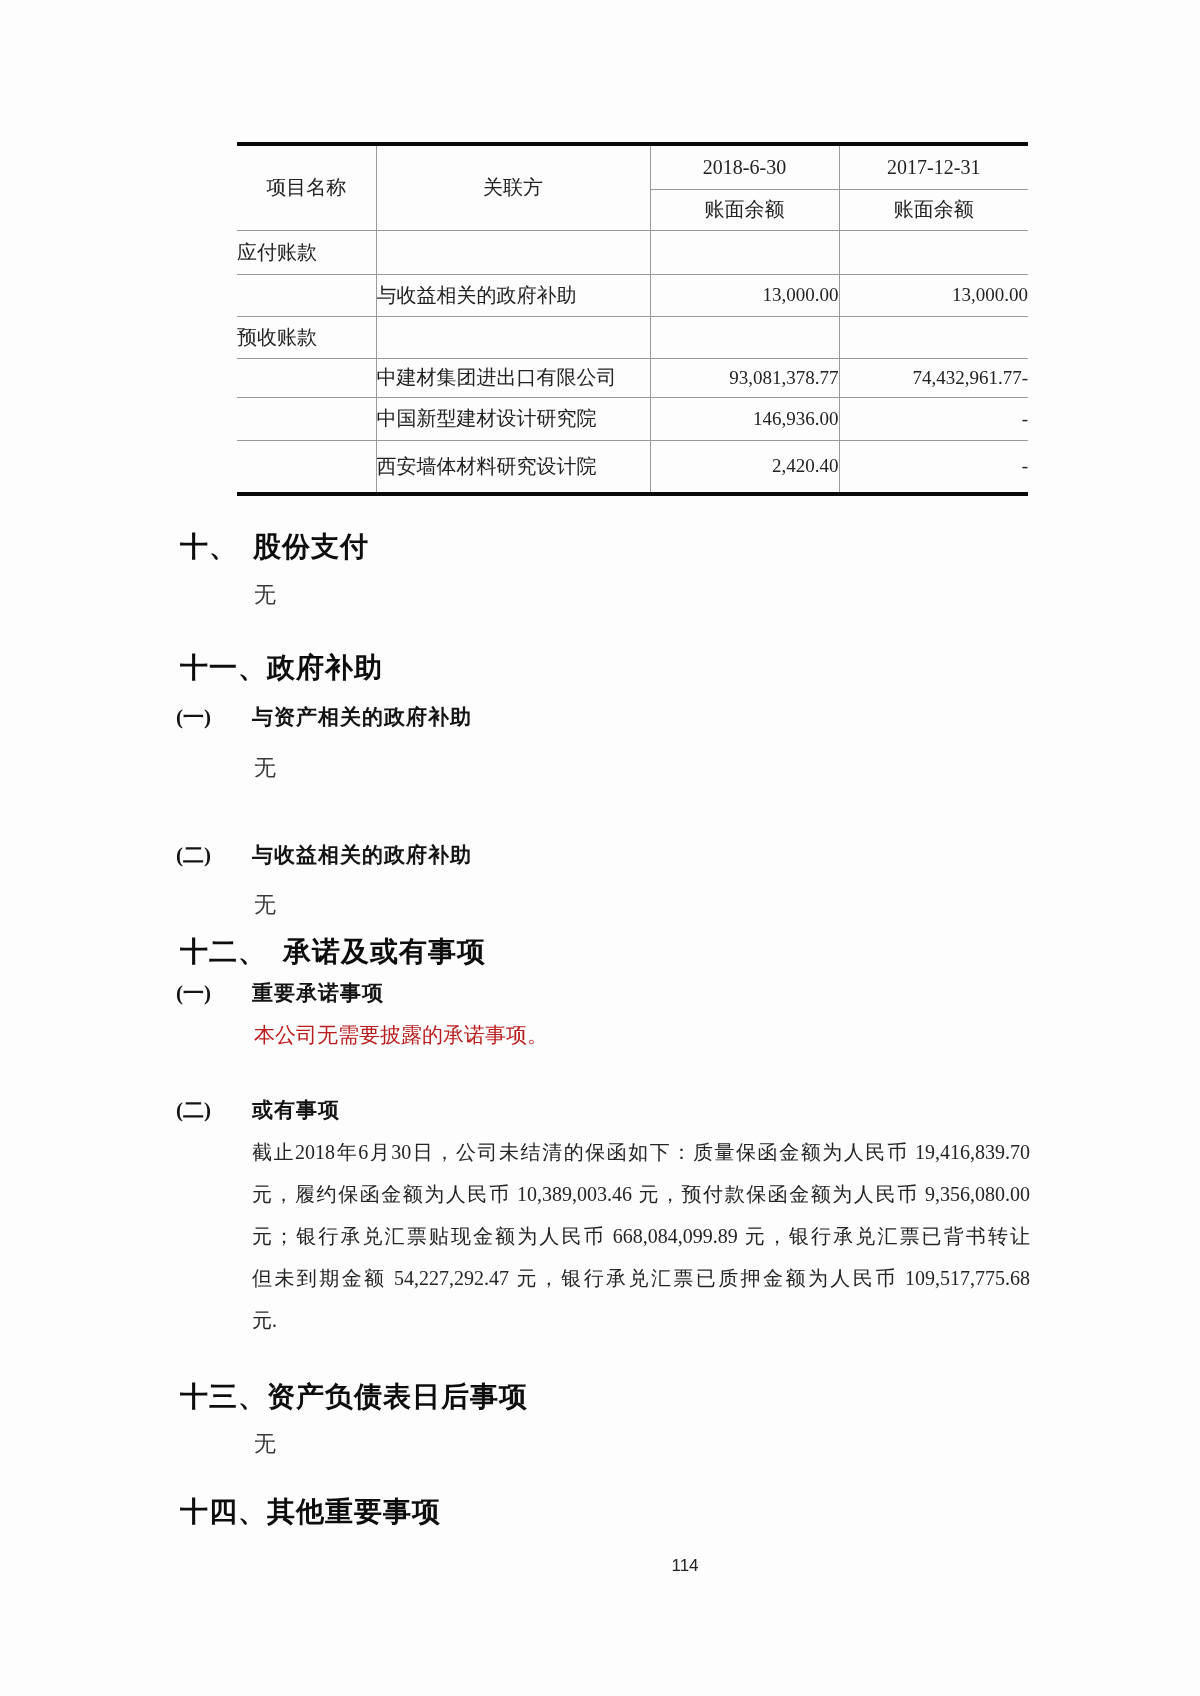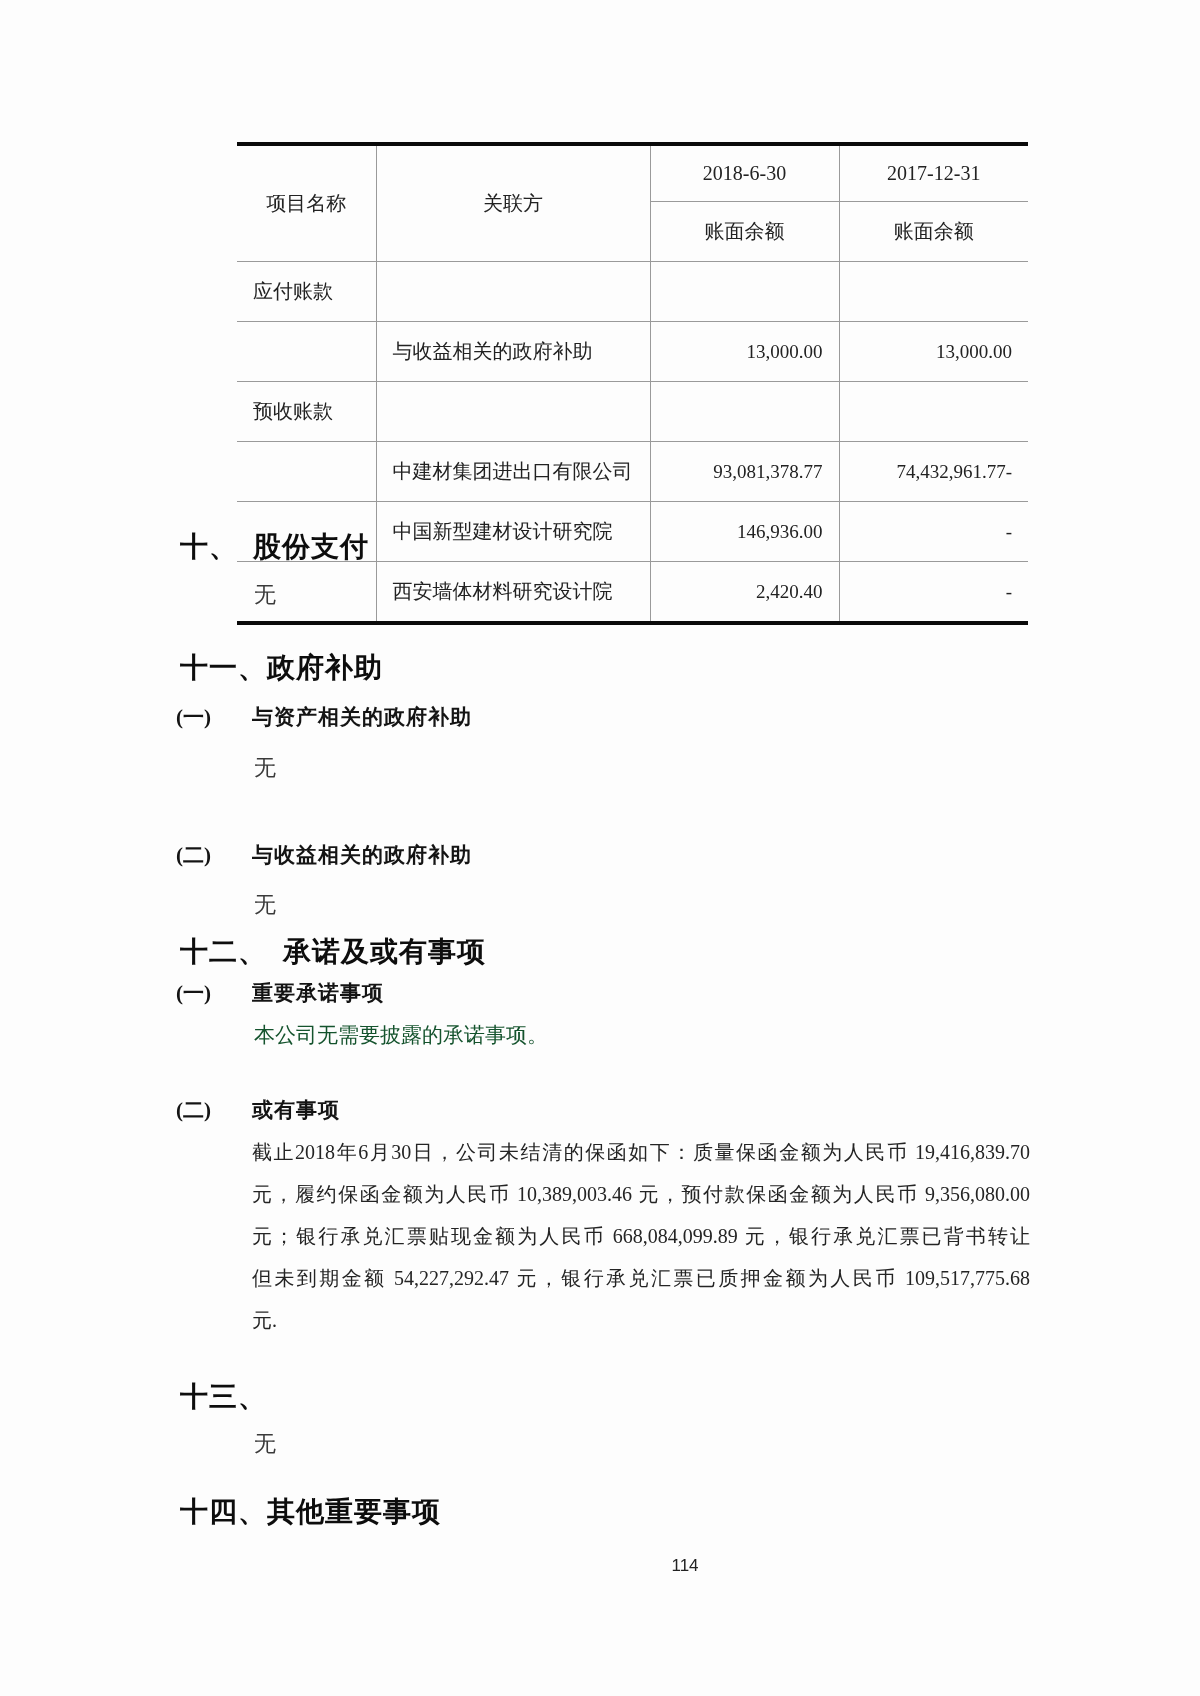--- a/index.html
+++ b/index.html
@@ -18,21 +18,21 @@
     position:absolute;left:237px;top:142px;width:791px;
     border-top:4px solid #0a0a0a;
     border-bottom:4px solid #0a0a0a;
   }
   table.rpt{
     border-collapse:collapse;table-layout:fixed;width:100%;
     font-size:20px;color:#222;
   }
   table.rpt th,table.rpt td{
     font-weight:normal;vertical-align:middle;
-    padding:16px;overflow:hidden;white-space:nowrap;
+    padding:0;overflow:hidden;white-space:nowrap;
     box-sizing:border-box;
   }
   .bR{border-right:1px solid #9a9a9a;}
   .hdr-split{border-bottom:1px solid #9a9a9a;}
   thead th{text-align:center;}
   thead tr.h1 th{height:43px;}
   thead tr.h2 th{height:41px;}
   thead th.span2{border-bottom:1px solid #9a9a9a;}
   thead tr.h2 th{border-bottom:1px solid #9a9a9a;}
   tbody td{border-bottom:1px solid #9a9a9a;}
@@ -57,21 +57,21 @@
     white-space:nowrap;
   }
   .sub-num{width:76px;font-family:"Liberation Serif","DejaVu Serif",serif;}
   .sub-title{font-family:"Liberation Sans","DejaVu Sans",sans-serif;letter-spacing:1px;}
   .plain{
     position:absolute;left:254px;
     font-size:22px;line-height:28px;color:#3a3a3a;white-space:nowrap;
   }
   .bodytext{
     position:absolute;left:254px;
-    font-size:21px;line-height:28px;color:#14532d;white-space:nowrap;
+    font-size:21px;line-height:28px;color:#b91c1c;white-space:nowrap;
   }
   .para{
     position:absolute;left:252px;top:1131px;width:778px;
     font-size:20px;line-height:42px;color:#242424;
   }
   .para .jline{text-align:justify;text-align-last:justify;}
   .para .lastline{text-align:left;}
 
   .h10{top:530px;} .wu1{top:581px;}
   .h11{top:651px;}
@@ -192,20 +192,21 @@
   <div class="para">
     <div class="jline">截止2018年6月30日，公司未结清的保函如下：质量保函金额为人民币 19,416,839.70</div>
     <div class="jline">元，履约保函金额为人民币 10,389,003.46 元，预付款保函金额为人民币 9,356,080.00</div>
     <div class="jline">元；银行承兑汇票贴现金额为人民币 668,084,099.89 元，银行承兑汇票已背书转让</div>
     <div class="jline">但未到期金额 54,227,292.47 元，银行承兑汇票已质押金额为人民币 109,517,775.68</div>
     <div class="lastline">元.</div>
   </div>
 
   <div class="sec h13">
     <span class="sec-num">十三、</span>
+    <span class="sec-title">资产负债表日后事项</span>
   </div>
   <div class="plain wu4">无</div>
 
   <div class="sec h14">
     <span class="sec-num">十四、</span>
     <span class="sec-title">其他重要事项</span>
   </div>
 
   <div class="pageno">114</div>
 

